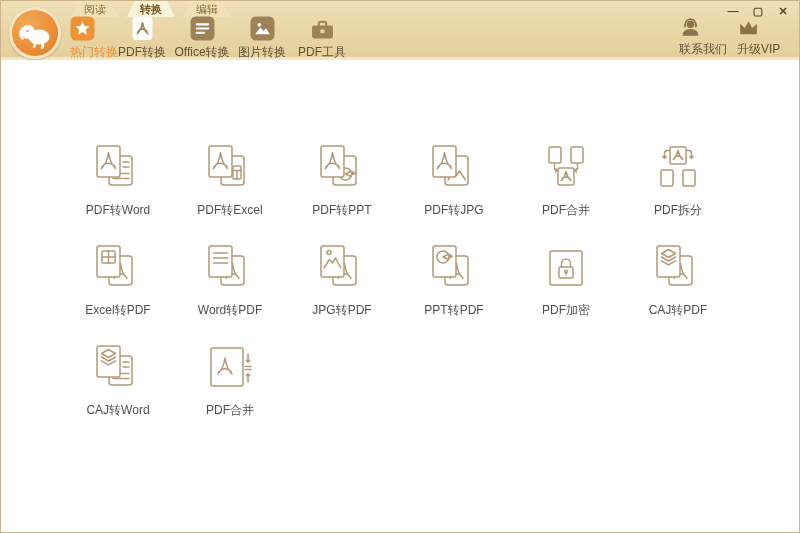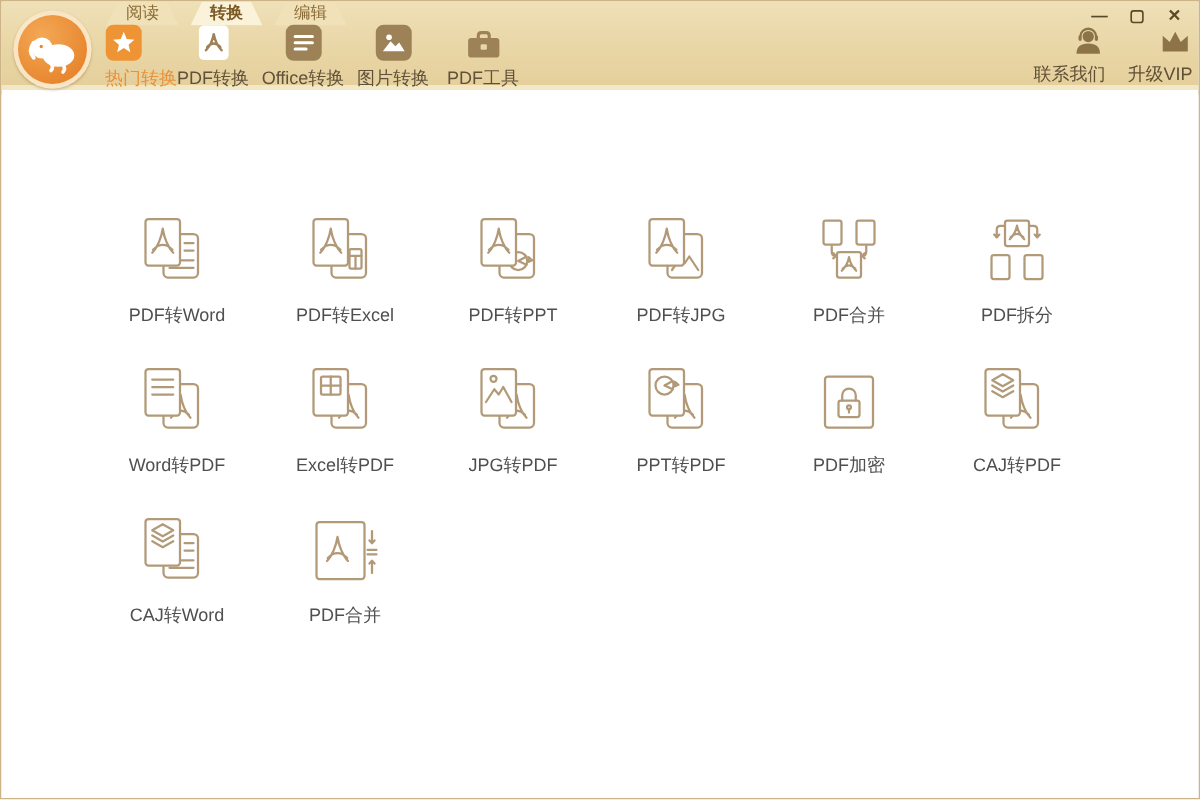--- a/index.html
+++ b/index.html
@@ -19,21 +19,21 @@
           background:radial-gradient(circle at 35% 30%, #f3a855, #e8862f 75%);
           border:3px solid rgba(252,244,222,0.85); box-shadow:0 1px 2px rgba(120,90,30,0.35); }
 
   .toolbar-items { position:absolute; left:51px; top:15px; display:flex; }
   .tb-item { width:60px; display:flex; flex-direction:column; align-items:center; cursor:pointer; }
   .tb-item .tb-icon { width:25px; height:25px; }
   .tb-item .tb-label { margin-top:3px; font-size:12px; color:#60513a; white-space:nowrap; }
   .tb-item.active .tb-label { color:#e8923a;margin-left:24px; }
 
   .right-items { position:absolute; right:4px; top:15px; display:flex; }
-  .ri-item { width:58px; display:flex; flex-direction:column; align-items:flex-end; cursor:pointer; }
+  .ri-item { width:58px; display:flex; flex-direction:column; align-items:flex-start; cursor:pointer; }
   .ri-item .ri-icon { width:23px; height:23px; }
   .ri-item .ri-label { margin-top:2px; font-size:12px; color:#5f5035; white-space:nowrap; }
 
   .win-controls { position:absolute; top:3px; right:8px; display:flex; gap:9px; }
   .win-btn { width:16px; height:14px; line-height:14px; text-align:center; font-size:11px; font-weight:bold; color:#5a4826; cursor:pointer; }
 
   
   .main { position:absolute; top:62px; left:0; right:0; bottom:0; background:#fff; }
   .grid { margin:79px 0 0 61px; display:grid; grid-template-columns:repeat(6,112px); }
   .grid-item { height:100px; display:flex; flex-direction:column; align-items:center; cursor:pointer; }
@@ -205,34 +205,34 @@
           <rect class="li" x="31" y="28" width="12" height="16" rx="1.5"></rect>
         </svg>
         <span class="gi-label">PDF拆分</span>
       </div>
 
       <div class="grid-item">
         <svg viewBox="0 0 52 52">
           <rect class="li" x="17" y="14" width="23" height="29" rx="3"></rect>
           <path class="li" d="M28.5,21.5 C27.9,26.5 25.5,33 22,36.5 M28.5,21.5 C29.1,26.5 31.5,33 35,36.5 M23,34.5 Q28.5,29 34,34.5"></path>
           <rect class="liw" x="5" y="4" width="23" height="31" rx="2"></rect>
-          <path class="li" d="M9.5,11 H23.5 M9.5,16 H23.5 M9.5,21 H23.5"></path>
-        </svg>
-        <span class="gi-label">Word转PDF</span>
-      </div>
-
-      <div class="grid-item">
-        <svg viewBox="0 0 52 52">
-          <rect class="li" x="17" y="14" width="23" height="29" rx="3"></rect>
-          <path class="li" d="M28.5,21.5 C27.9,26.5 25.5,33 22,36.5 M28.5,21.5 C29.1,26.5 31.5,33 35,36.5 M23,34.5 Q28.5,29 34,34.5"></path>
-          <rect class="liw" x="5" y="4" width="23" height="31" rx="2"></rect>
           <rect class="li" x="10" y="9" width="13" height="12" rx="1"></rect>
           <path class="li" d="M16.5,9 V21 M10,15 H23"></path>
         </svg>
         <span class="gi-label">Excel转PDF</span>
+      </div>
+
+      <div class="grid-item">
+        <svg viewBox="0 0 52 52">
+          <rect class="li" x="17" y="14" width="23" height="29" rx="3"></rect>
+          <path class="li" d="M28.5,21.5 C27.9,26.5 25.5,33 22,36.5 M28.5,21.5 C29.1,26.5 31.5,33 35,36.5 M23,34.5 Q28.5,29 34,34.5"></path>
+          <rect class="liw" x="5" y="4" width="23" height="31" rx="2"></rect>
+          <path class="li" d="M9.5,11 H23.5 M9.5,16 H23.5 M9.5,21 H23.5"></path>
+        </svg>
+        <span class="gi-label">Word转PDF</span>
       </div>
 
       <div class="grid-item">
         <svg viewBox="0 0 52 52">
           <rect class="li" x="17" y="14" width="23" height="29" rx="3"></rect>
           <path class="li" d="M28.5,21.5 C27.9,26.5 25.5,33 22,36.5 M28.5,21.5 C29.1,26.5 31.5,33 35,36.5 M23,34.5 Q28.5,29 34,34.5"></path>
           <rect class="liw" x="5" y="4" width="23" height="31" rx="2"></rect>
           <circle class="li" cx="13" cy="10.5" r="2"></circle>
           <path class="li" d="M8,26 L13.5,17.5 L16.5,21 L19.5,16 L25,26"></path>
         </svg>

